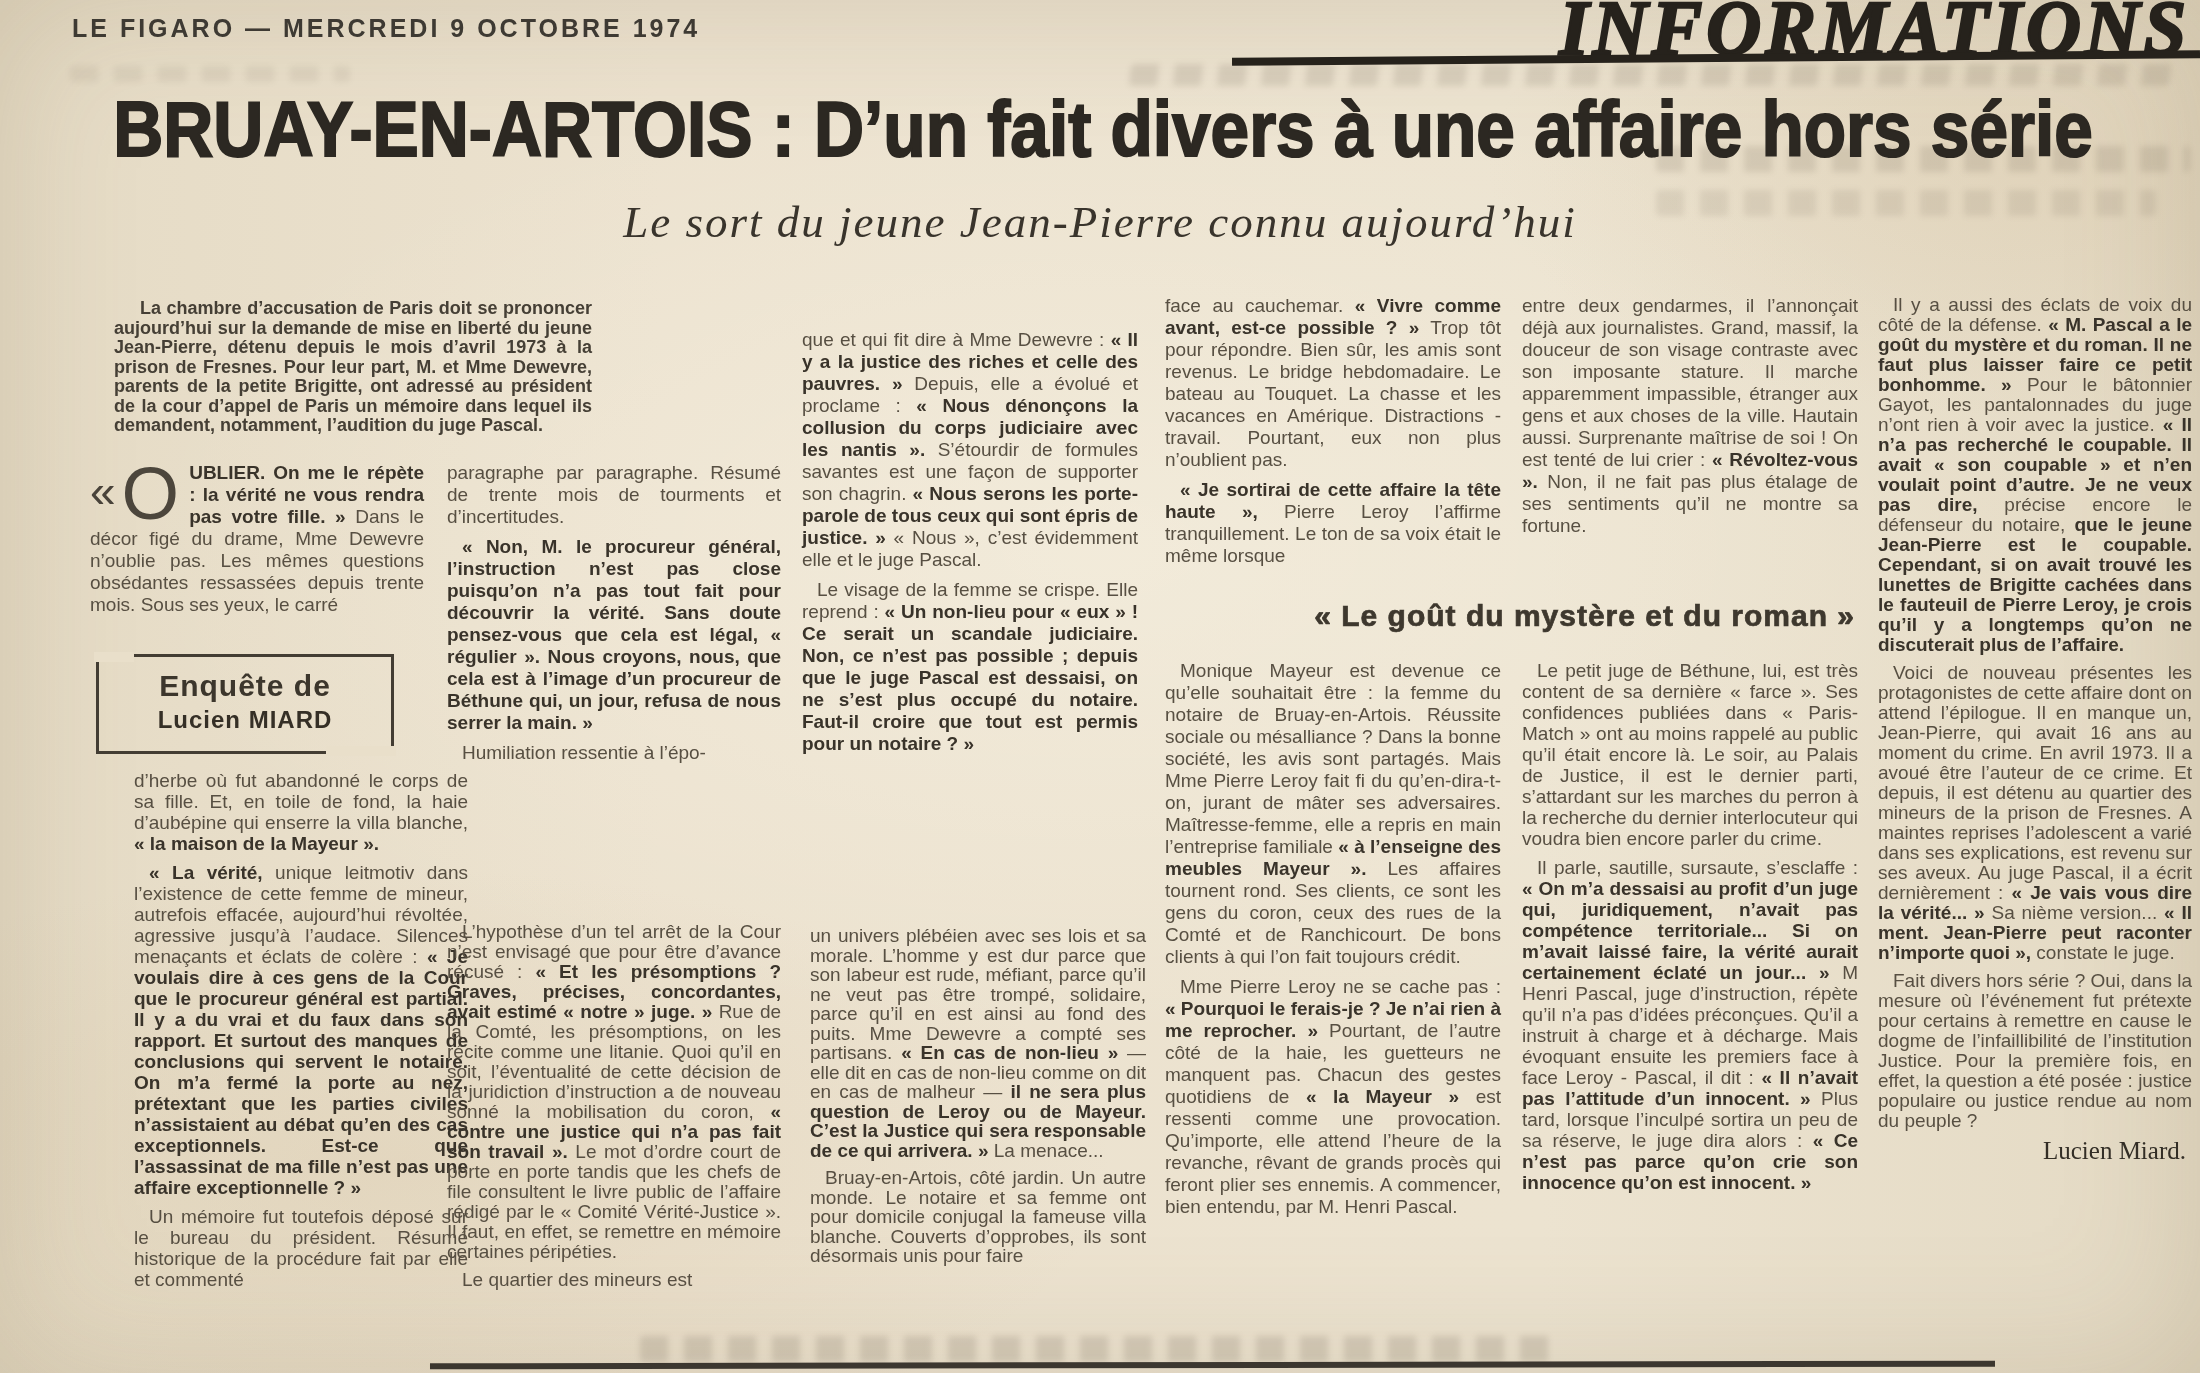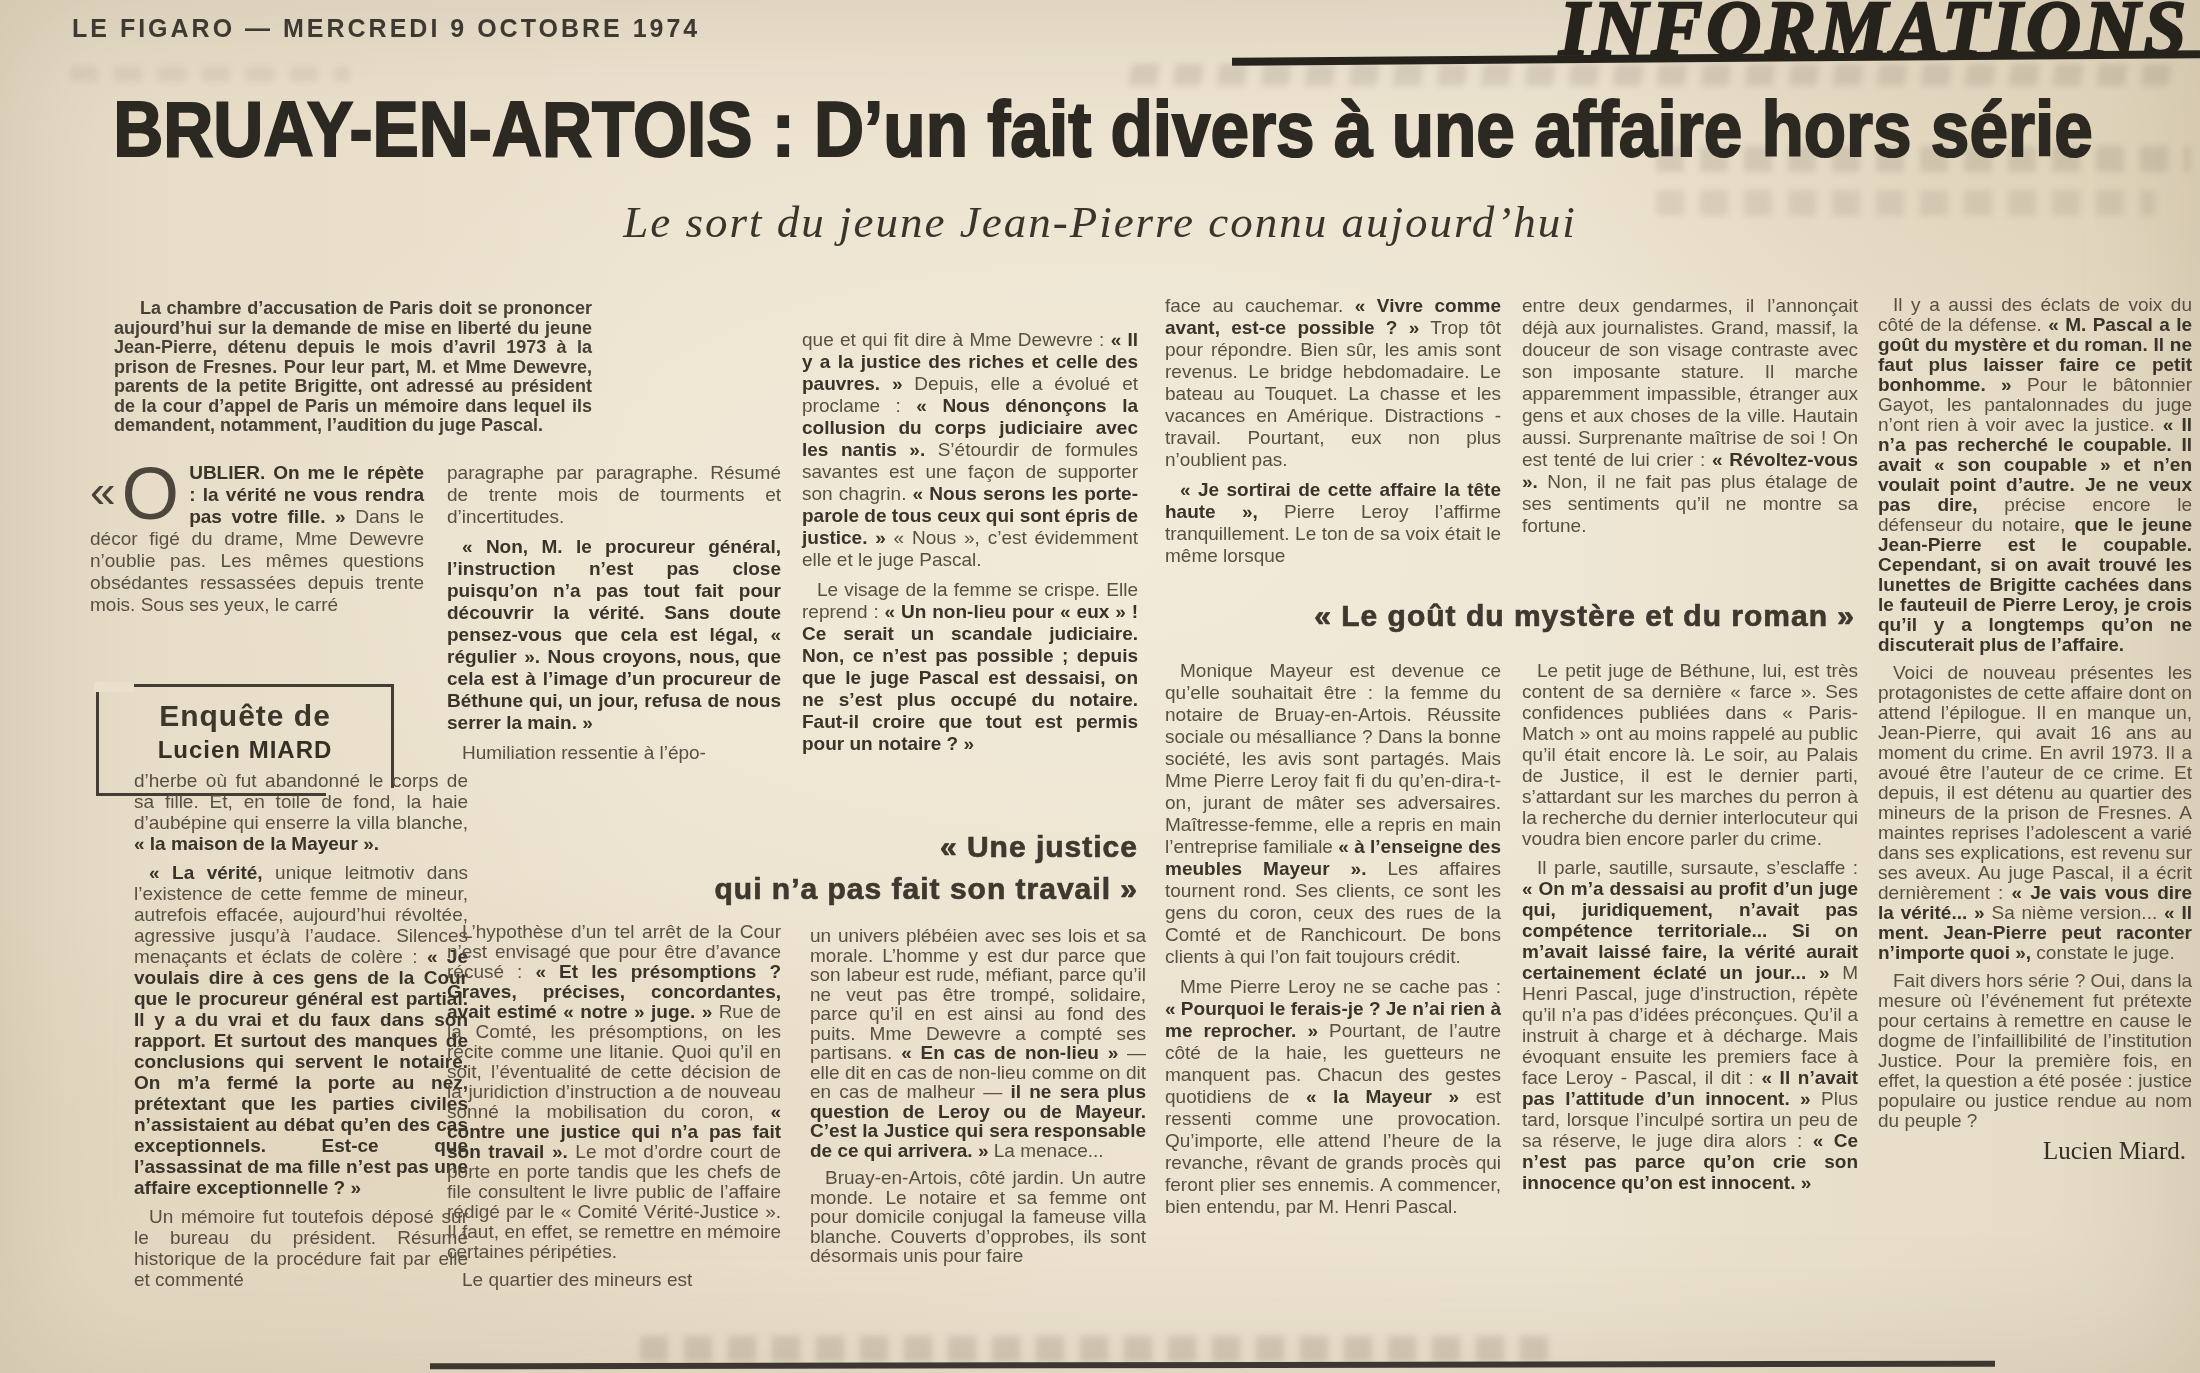--- a/index.html
+++ b/index.html
@@ -61,21 +61,21 @@
   .c4a{left:1165px;top:295px; width:336px;}
   .c4b{left:1165px;top:660px; width:336px;}
   .c5a{left:1522px;top:295px; width:336px;}
   .c5b{left:1522px;top:660px; width:336px; line-height:21px;}
   .c6 {left:1878px;top:295px; width:314px; line-height:20px;}
   
   .open-quote{float:left; font-size:46px; line-height:50px; margin:4px 2px 0 0; color:#49433a;}
   .dropcap{float:left; font-size:74px; line-height:60px; margin:2px 10px 0 4px; color:#4c463c; font-weight:400;}
   
   .miard-box{
-    position:absolute; left:96px; top:684px; width:298px; height:112px;
+    position:absolute; left:96px; top:654px; width:298px; height:100px;
     border:3px solid #433d33; text-align:center; padding-top:12px;
   }
   .miard-box::before{ 
     content:""; position:absolute; left:-5px; top:-5px; width:40px; height:10px; background:#e9dfca;
   }
   .miard-box::after{ 
     content:""; position:absolute; right:-5px; bottom:-5px; width:70px; height:10px; background:#e9dfca;
   }
   .miard-l1{font-size:30px; font-weight:600; color:#3c362c; letter-spacing:1px;}
   .miard-l2{font-size:24px; font-weight:800; color:#352f26; letter-spacing:1px; margin-top:3px;}
@@ -144,24 +144,20 @@
     <p class="para indent"><span class="b">« La vérité,</span><span> unique leitmotiv dans l’existence de cette femme de mineur, autrefois effacée, aujourd’hui révoltée, agressive jusqu’à l’audace. Silences menaçants et éclats de colère : </span><span class="b">« Je voulais dire à ces gens de la Cour que le procureur général est partial. Il y a du vrai et du faux dans son rapport. Et surtout des manques de conclusions qui servent le notaire. On m’a fermé la porte au nez, prétextant que les parties civiles n’assistaient au débat qu’en des cas exceptionnels. Est-ce que l’assassinat de ma fille n’est pas une affaire exceptionnelle ? »</span></p>
     <p class="para indent"><span>Un mémoire fut toutefois déposé sur le bureau du président. Résumé historique de la procédure fait par elle et commenté</span></p>
   </section>
 
   <section class="col c2a">
     <p class="para"><span>paragraphe par paragraphe. Résumé de trente mois de tourments et d’incertitudes.</span></p>
     <p class="para indent"><span class="b">« Non, M. le procureur général, l’instruction n’est pas close puisqu’on n’a pas tout fait pour découvrir la vérité. Sans doute pensez-vous que cela est légal, « régulier ». Nous croyons, nous, que cela est à l’image d’un procureur de Béthune qui, un jour, refusa de nous serrer la main. »</span></p>
     <p class="para indent"><span>Humiliation ressentie à l’épo-</span></p>
   </section>
 
-  <div class="crosshead crosshead-justice">
-    <div>« Une justice</div>
-    <div>qui n’a pas fait son travail »</div>
-  </div>
 
   <section class="col c2b">
     <p class="para indent"><span>L’hypothèse d’un tel arrêt de la Cour n’est envisagé que pour être d’avance récusé : </span><span class="b">« Et les présomptions ? Graves, précises, concordantes, avait estimé « notre » juge. »</span><span> Rue de la Comté, les présomptions, on les récite comme une litanie. Quoi qu’il en soit, l’éventualité de cette décision de la juridiction d’instruction a de nouveau sonné la mobilisation du coron, </span><span class="b">« contre une justice qui n’a pas fait son travail ».</span><span> Le mot d’ordre court de porte en porte tandis que les chefs de file consultent le livre public de l’affaire rédigé par le « Comité Vérité-Justice ». Il faut, en effet, se remettre en mémoire certaines péripéties.</span></p>
     <p class="para indent"><span>Le quartier des mineurs est</span></p>
   </section>
 
   <section class="col c3a">
     <p class="para"><span>que et qui fit dire à Mme Dewevre : </span><span class="b">« Il y a la justice des riches et celle des pauvres. »</span><span> Depuis, elle a évolué et proclame : </span><span class="b">« Nous dénonçons la collusion du corps judiciaire avec les nantis ».</span><span> S’étourdir de formules savantes est une façon de supporter son chagrin. </span><span class="b">« Nous serons les porte-parole de tous ceux qui sont épris de justice. »</span><span> « Nous », c’est évidemment elle et le juge Pascal.</span></p>
     <p class="para indent"><span>Le visage de la femme se crispe. Elle reprend : </span><span class="b">« Un non-lieu pour « eux » ! Ce serait un scandale judiciaire. Non, ce n’est pas possible ; depuis que le juge Pascal est dessaisi, on ne s’est plus occupé du notaire. Faut-il croire que tout est permis pour un notaire ? »</span></p>
   </section>

